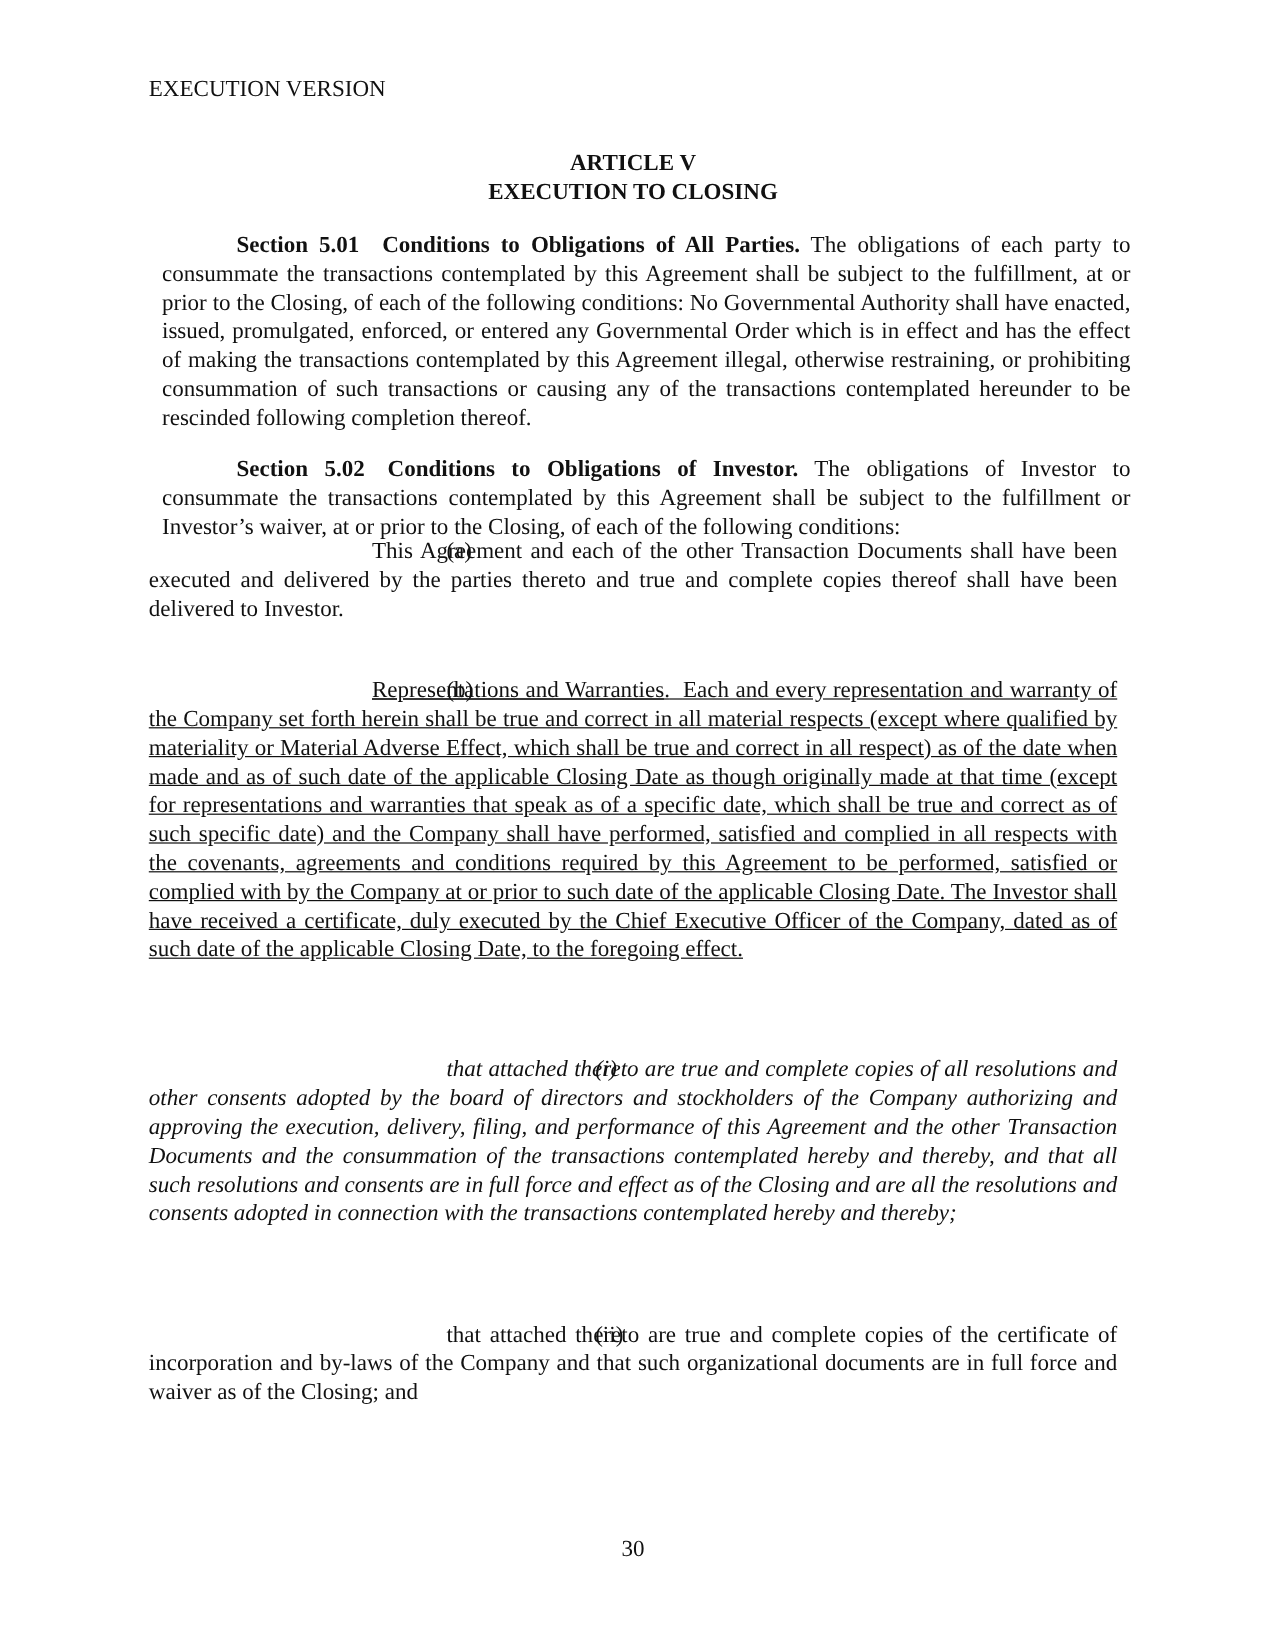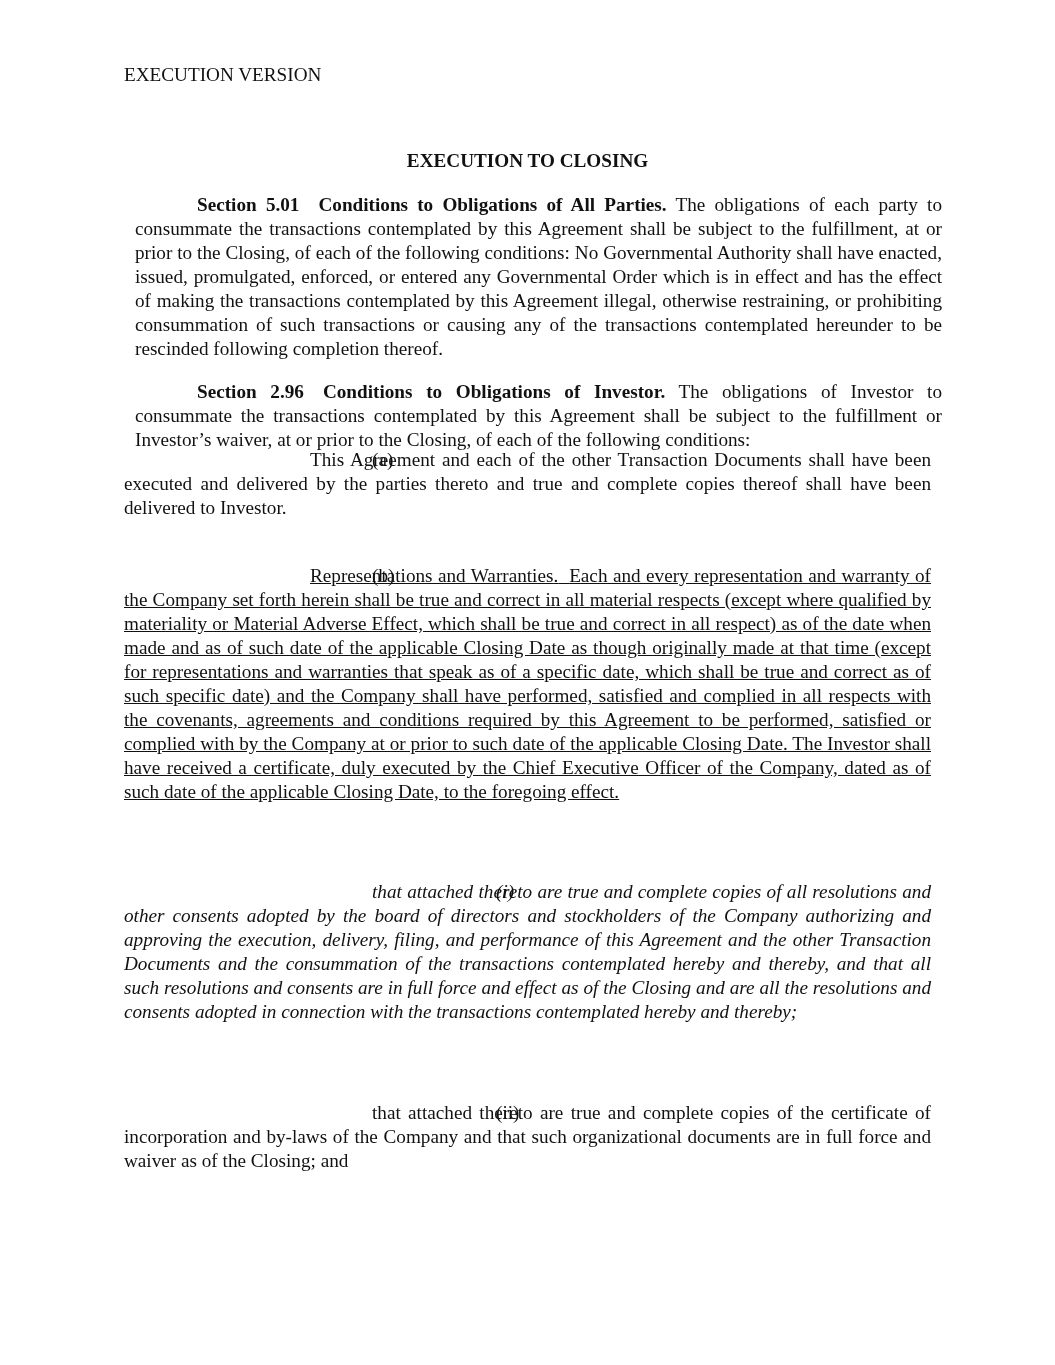--- a/index.html
+++ b/index.html
@@ -61,29 +61,30 @@
       text-align: center;
     }
   </style>
 </head>
 <body>
 
 <div class="page">
 
   <div class="header-label">EXECUTION VERSION</div>
 
+  <div class="article-heading article-number">ARTICLE V</div>
   <div class="article-heading article-title">EXECUTION TO CLOSING</div>
 
   <div class="para indent1" style="top:193px;">
     <span class="bold">Section 5.01</span><span class="tab-sec"></span><span class="bold">Conditions to Obligations of All Parties.</span>
     <span>The obligations of each party to consummate the transactions contemplated by this Agreement shall be subject to the fulfillment, at or prior to the Closing, of each of the following conditions: No Governmental Authority shall have enacted, issued, promulgated, enforced, or entered any Governmental Order which is in effect and has the effect of making the transactions contemplated by this Agreement illegal, otherwise restraining, or prohibiting consummation of such transactions or causing any of the transactions contemplated hereunder to be rescinded following completion thereof.</span>
   </div>
 
   <div class="para indent1" style="top:380px;">
-    <span class="bold">Section 2.96</span><span class="tab-sec"></span><span class="bold">Conditions to Obligations of Investor.</span>
+    <span class="bold">Section 5.02</span><span class="tab-sec"></span><span class="bold">Conditions to Obligations of Investor.</span>
     <span>The obligations of Investor to consummate the transactions contemplated by this Agreement shall be subject to the fulfillment or Investor’s waiver, at or prior to the Closing, of each of the following conditions:</span>
   </div>
 
   <div class="para indent2" style="top:448px;">
     <span class="tab-num">(a)</span><span>This Agreement and each of the other Transaction Documents shall have been executed and delivered by the parties thereto and true and complete copies thereof shall have been delivered to Investor.</span>
   </div>
 
   <div class="para indent2" style="top:564px;text-decoration:underline;">
     <span class="tab-num">(b)</span><span class="u">Representations and Warranties</span><span>.</span>&nbsp;
     <span>Each and every representation and warranty of the Company set forth herein shall be true and correct in all material respects (except where qualified by materiality or Material Adverse Effect, which shall be true and correct in all respect) as of the date when made and as of such date of the applicable Closing Date as though originally made at that time (except for representations and warranties that speak as of a specific date, which shall be true and correct as of such specific date) and the Company shall have performed, satisfied and complied in all respects with the covenants, agreements and conditions required by this Agreement to be performed, satisfied or complied with by the Company at or prior to such date of the applicable Closing Date. The Investor shall have received a certificate, duly executed by the Chief Executive Officer of the Company, dated as of such date of the applicable Closing Date, to the foregoing effect.</span>
@@ -91,13 +92,14 @@
 
 
   <div class="para indent3" style="top:880px;font-style:italic;">
     <span class="tab-num">(i)</span><span>that attached thereto are true and complete copies of all resolutions and other consents adopted by the board of directors and stockholders of the Company authorizing and approving the execution, delivery, filing, and performance of this Agreement and the other Transaction Documents and the consummation of the transactions contemplated hereby and thereby, and that all such resolutions and consents are in full force and effect as of the Closing and are all the resolutions and consents adopted in connection with the transactions contemplated hereby and thereby;</span>
   </div>
 
   <div class="para indent3" style="top:1101px;">
     <span class="tab-num">(ii)</span><span>that attached thereto are true and complete copies of the certificate of incorporation and by-laws of the Company and that such organizational documents are in full force and waiver as of the Closing; and</span>
   </div>
 
+  <div class="page-number">30</div>
 </div>
 
 </body></html>

